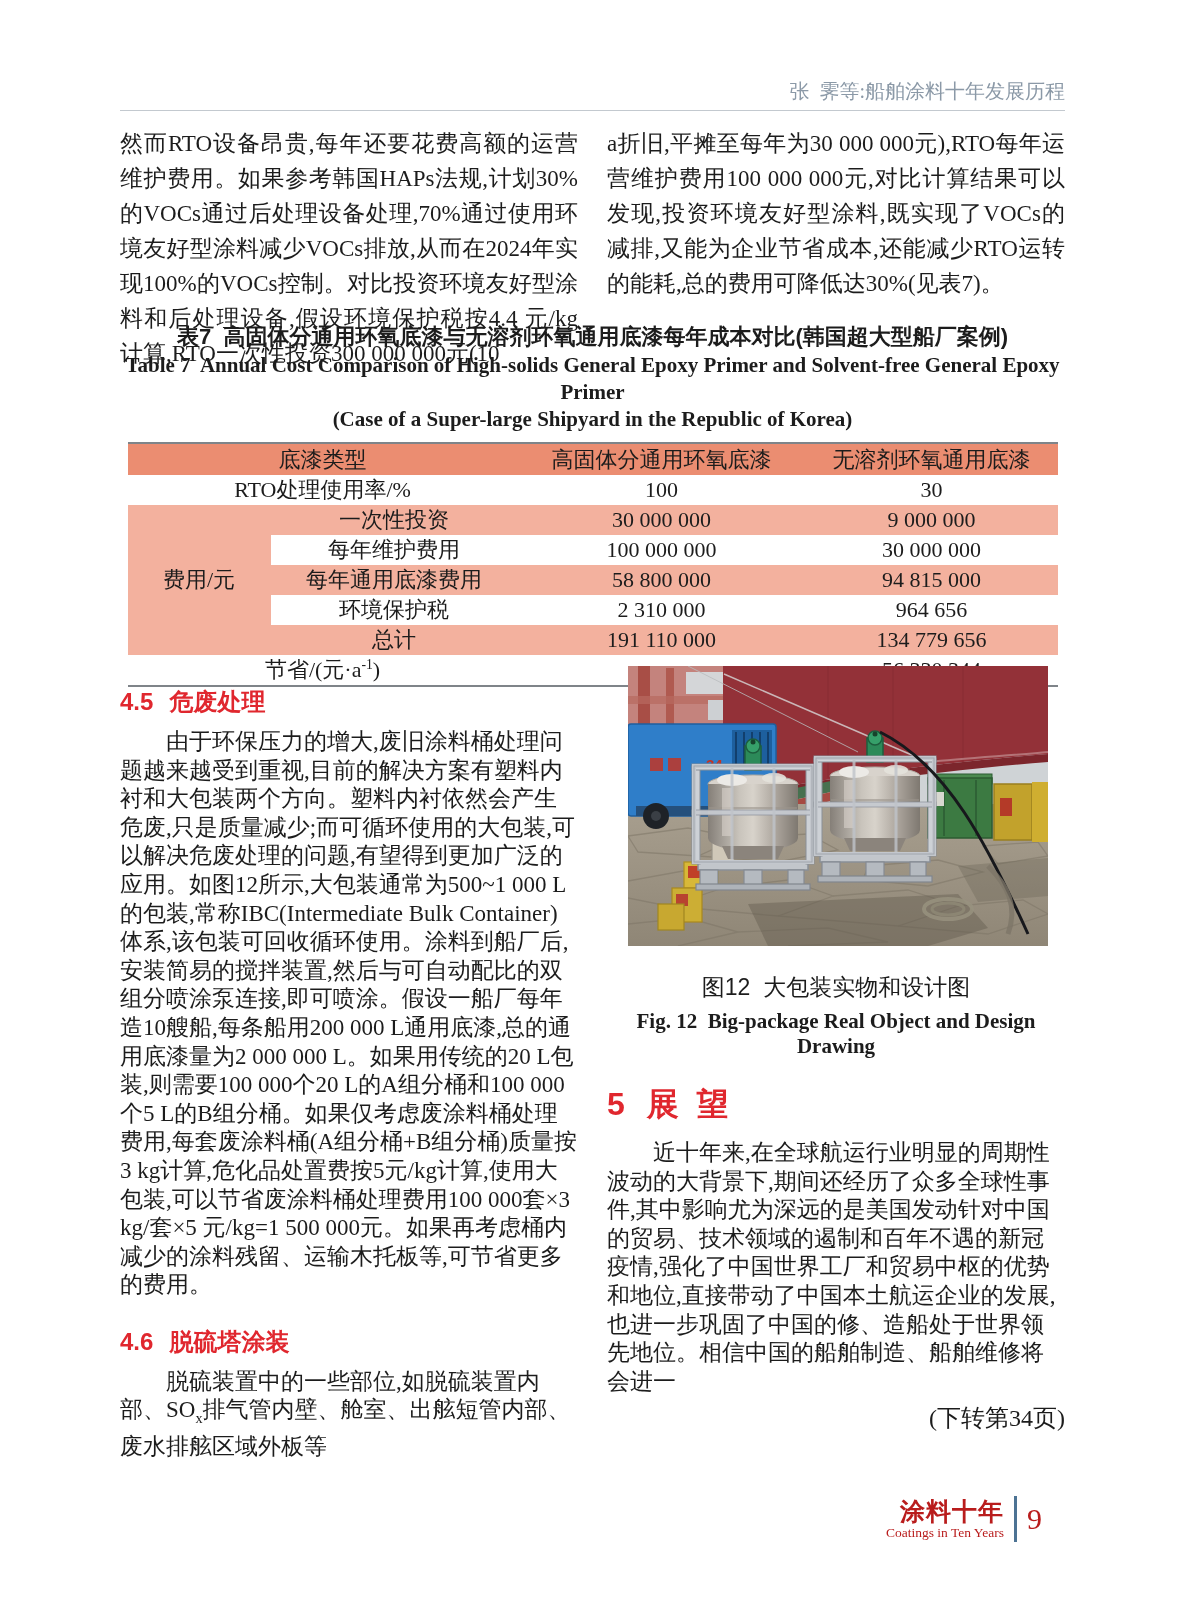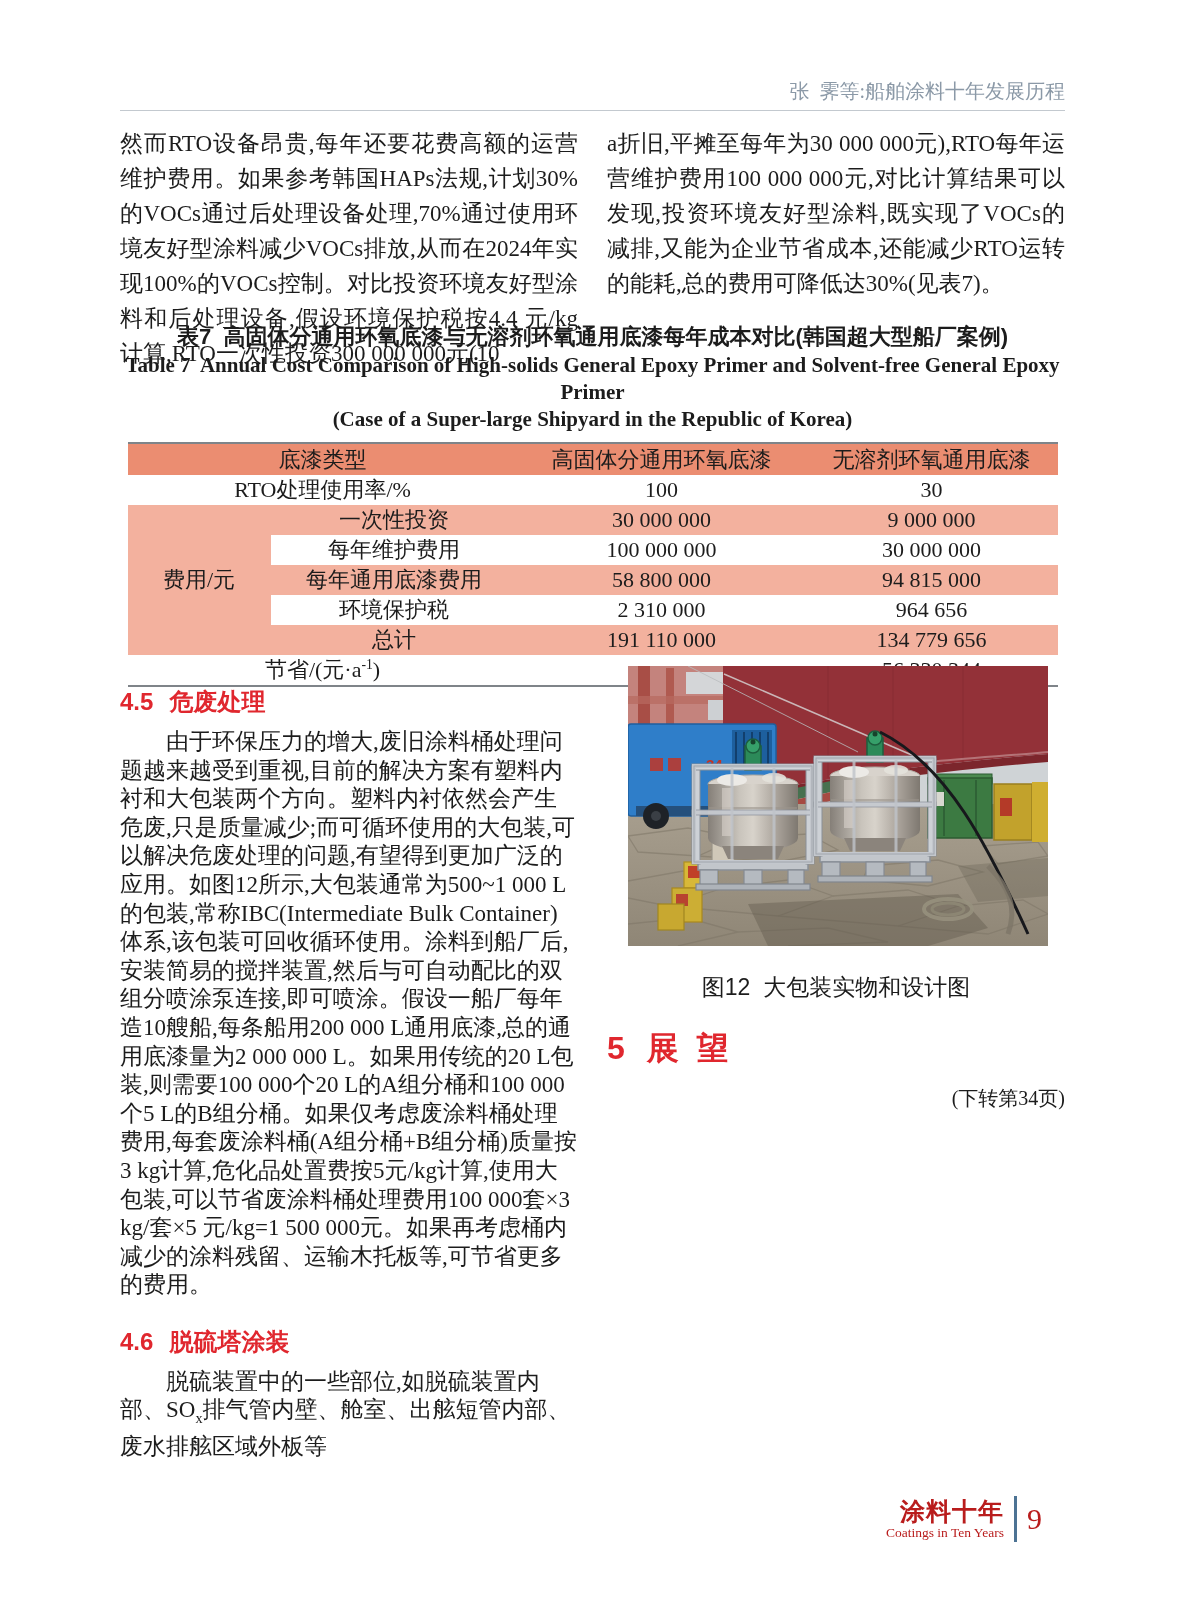--- a/index.html
+++ b/index.html
@@ -43,21 +43,21 @@
   .sec-h.s5{font-size:32px;margin:24px 0 12px 0;}
   .sec-h.s5 .num{margin-right:22px;}
   sub.sx{font-size:0.62em;}
 
   .photo{margin:6px 0 0 21px;width:420px;height:280px;}
   .photo svg{display:block;width:420px;height:280px;}
   .cap-cn{margin-top:26px;text-align:center;font-family:"Liberation Sans","DejaVu Sans",sans-serif;
     font-weight:normal;font-size:23px;}
   .cap-en{margin-top:6px;text-align:center;font-weight:bold;font-size:21px;}
   .cont{margin-top:24px;}
-  .turn-note{margin-top:14px;text-align:right;font-size:20px;}
+  .turn-note{margin-top:6px;text-align:right;font-size:24px;}
 
   
   .footer{position:absolute;top:1496px;right:145px;display:flex;align-items:center;gap:10px;color:#b91c1c;}
   .fbrand{text-align:right;}
   .fcn{font-family:"Liberation Sans","DejaVu Sans",sans-serif;font-weight:bold;font-size:25px;
     letter-spacing:1px;line-height:26px;}
   .fen{font-size:13.5px;line-height:17px;}
   .fbar{width:3px;height:46px;background:#4d7394;}
   .fnum{font-size:30px;}
   .ph34{font:bold 15px "Liberation Sans",sans-serif;fill:#c13526;}
@@ -252,23 +252,25 @@
           <use href="#ibc" x="0" y="0" transform="translate(64,100)"></use>
           <use href="#ibc" x="0" y="0" transform="translate(186,92)"></use>
 
           <path d="M252 66 C 320 100 360 180 400 268" stroke="#17181c" stroke-width="3" fill="none"></path>
           <path d="M360 200 C 380 220 390 240 380 268" stroke="#7d7668" stroke-width="5" fill="none" opacity="0.8"></path>
           <ellipse cx="320" cy="243" rx="24" ry="10" fill="none" stroke="#98927f" stroke-width="4" opacity="0.85"></ellipse>
           <ellipse cx="320" cy="243" rx="16" ry="6" fill="none" stroke="#8e8875" stroke-width="3" opacity="0.85"></ellipse>
         </svg>
       </div>
       <div class="cap-cn keep-sp">图12  大包装实物和设计图</div>
+      <div class="cap-en keep-sp">Fig. 12  Big-package Real Object and Design Drawing</div>
 
 
       <div class="sec-h s5"><span class="num">5</span><span class="keep-sp">展  望</span></div>
+      <p class="sect indent">近十年来,在全球航运行业明显的周期性波动的大背景下,期间还经历了众多全球性事件,其中影响尤为深远的是美国发动针对中国的贸易、技术领域的遏制和百年不遇的新冠疫情,强化了中国世界工厂和贸易中枢的优势和地位,直接带动了中国本土航运企业的发展,也进一步巩固了中国的修、造船处于世界领先地位。相信中国的船舶制造、船舶维修将会进一</p>
       <div class="turn-note">(下转第34页)</div>
     </div>
   </div>
 
   <div class="footer">
     <div class="fbrand">
       <div class="fcn">涂料十年</div>
       <div class="fen">Coatings in Ten Years</div>
     </div>
     <div class="fbar"></div>

